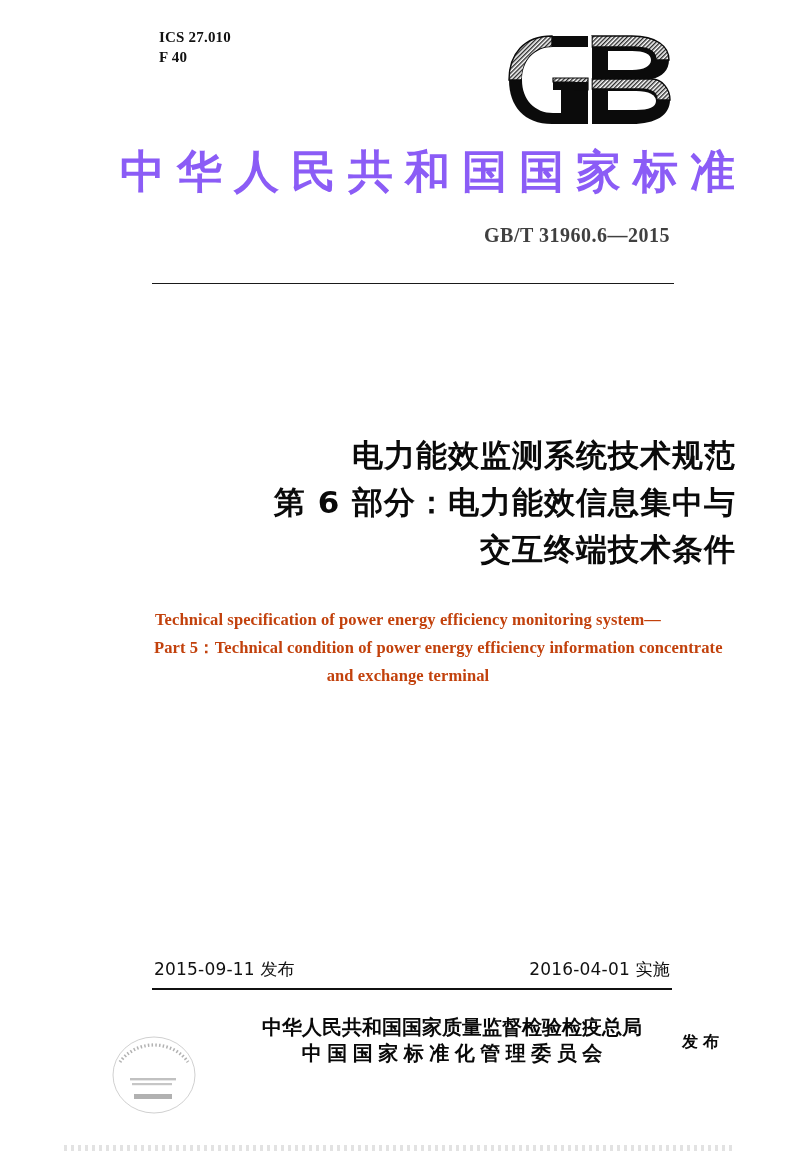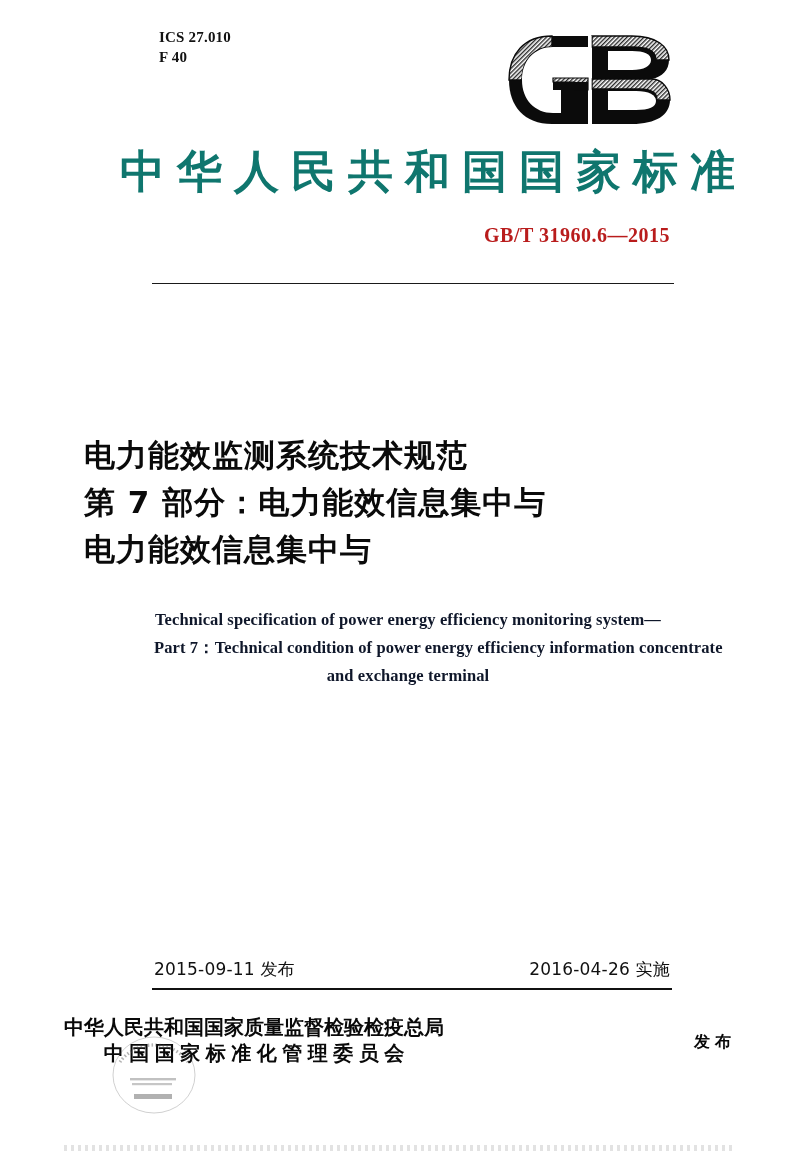--- a/index.html
+++ b/index.html
@@ -51,54 +51,54 @@
     position: absolute;
     left: 0;
     right: 0;
     top: 142px;
     text-align: center;
     font-family: "DejaVu Sans", "Liberation Sans", sans-serif;
     font-weight: bold;
     font-size: 45px;
     letter-spacing: 12px;
     text-indent: 12px;
-    color: #0f766e;
+    color: #8b5cf6;
     white-space: nowrap;
     padding-left: 44px;
   }
 
   
   .std-number {
     position: absolute;
     right: 66px;
     top: 224px;
     font-family: "Liberation Serif", "DejaVu Serif", serif;
     font-weight: bold;
     font-size: 20px;
     letter-spacing: 0.5px;
-    color: #b91c1c;
+    color: #404040;
     white-space: nowrap;
   }
 
   .rule-top {
     position: absolute;
     left: 88px;
     right: 62px;
     top: 283px;
     height: 0;
     border-top: 1.6px solid #1a1a1a;
   }
 
   
   .title-cn {
     position: absolute;
     left: 0;
     right: 0;
     top: 432px;
-    text-align: left;
+    text-align: right;
     font-family: "DejaVu Sans", "Liberation Sans", sans-serif;
     font-weight: bold;
     font-size: 31px;
     line-height: 47px;
     letter-spacing: 1px;
     color: #0a0a0a;
     padding-left: 20px;
   }
   .title-cn div { white-space: nowrap; }
 
@@ -107,21 +107,21 @@
     position: absolute;
     left: 90px;
     right: 74px;
     top: 606px;
     text-align: center;
     font-family: "Liberation Serif", "DejaVu Serif", serif;
     font-weight: bold;
     font-size: 16.5px;
     line-height: 28px;
     letter-spacing: 0.1px;
-    color: #0f172a;
+    color: #c2410c;
   }
   .title-en div { white-space: nowrap; }
 
   
   .dates {
     position: absolute;
     left: 90px;
     right: 66px;
     top: 958px;
     display: flex;
@@ -140,26 +140,26 @@
     right: 64px;
     top: 988px;
     height: 0;
     border-top: 2.6px solid #111111;
   }
 
   
   .issuer {
     position: absolute;
     left: 0;
-    right: 0;
+    right: 12px;
     top: 1014px;
     display: flex;
-    justify-content: space-between;
+    justify-content: flex-end;
     align-items: center;
-    gap: 10px;
+    gap: 35px;
   }
   .issuer-lines {
     font-family: "DejaVu Sans", "Liberation Sans", sans-serif;
     font-weight: bold;
     font-size: 20px;
     line-height: 26px;
     color: #090909;
     text-align: center;
   }
   .issuer-lines div { white-space: nowrap; }
@@ -245,33 +245,33 @@
   </div>
 
   <div class="nat-header">中华人民共和国国家标准</div>
 
   <div class="std-number">GB/T 31960.6—2015</div>
 
   <div class="rule-top"></div>
 
   <div class="title-cn">
     <div>电力能效监测系统技术规范</div>
-    <div>第 7 部分：电力能效信息集中与</div>
-    <div>电力能效信息集中与</div>
+    <div>第 6 部分：电力能效信息集中与</div>
+    <div>交互终端技术条件</div>
   </div>
 
   <div class="title-en">
     <div>Technical specification of power energy efficiency monitoring system—</div>
-    <div>Part 7：Technical condition of power energy efficiency information concentrate</div>
+    <div>Part 5：Technical condition of power energy efficiency information concentrate</div>
     <div>and exchange terminal</div>
   </div>
 
   <div class="dates">
     <span>2015-09-11 发布</span>
-    <span>2016-04-26 实施</span>
+    <span>2016-04-01 实施</span>
   </div>
 
   <div class="rule-bottom"></div>
 
   <div class="issuer">
     <div class="issuer-lines">
       <div class="line1">中华人民共和国国家质量监督检验检疫总局</div>
       <div class="line2">中国国家标准化管理委员会</div>
     </div>
     <div class="issue-verb">发布</div>

